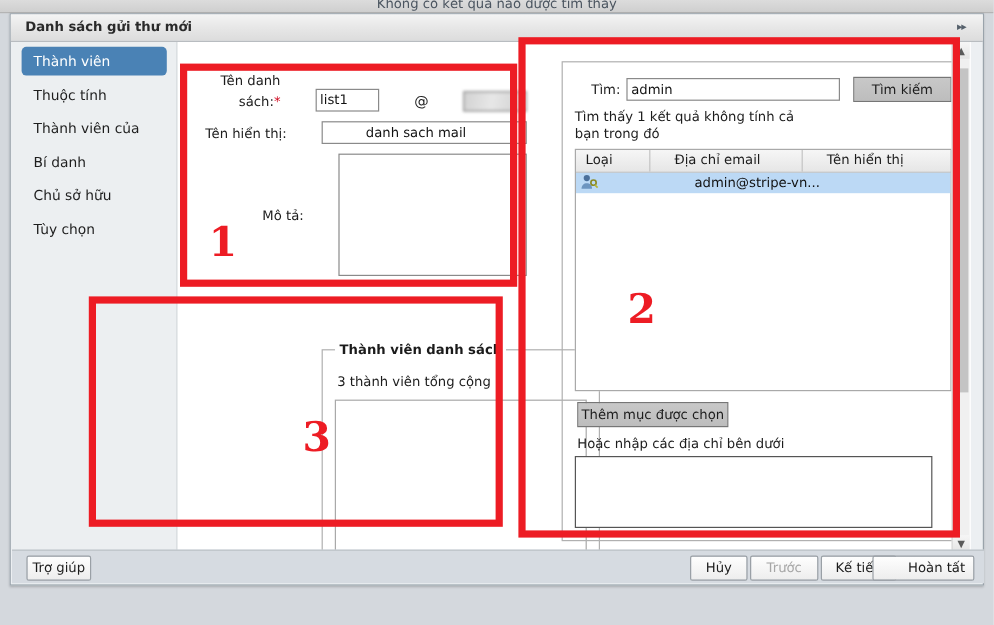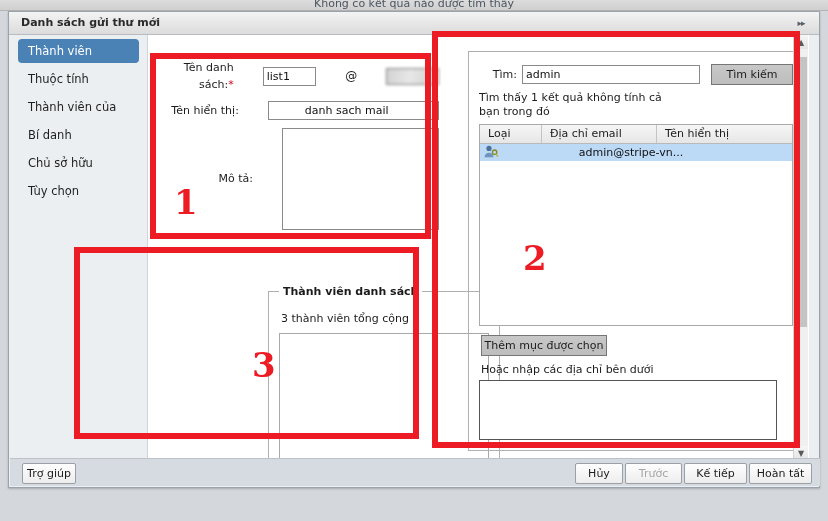--- a/index.html
+++ b/index.html
@@ -40,21 +40,21 @@
   #vscroll{position:absolute;right:1px;top:0;width:14px;height:425px;background:#f0f0f0;
     border-left:1px solid #d3d3d3;}
   .sb-arrow{width:14px;height:14px;display:flex;align-items:center;justify-content:center;
     background:linear-gradient(to bottom,#f6f6f6,#e4e4e4);color:#5a5a5a;font-size:8px;}
   #sb-up{position:absolute;top:0;left:0;}
   #sb-down{position:absolute;bottom:0;left:0;}
   #sb-thumb{position:absolute;left:1px;top:22px;width:12px;height:270px;background:#c4c4c4;}
 
   
   #form1{position:absolute;left:16px;top:24px;width:275px;}
-  .frow{display:flex;align-items:center;margin-bottom:8px;gap:24px;}
+  .frow{display:flex;align-items:flex-end;margin-bottom:8px;gap:24px;}
   .flabel{width:92px;text-align:right;padding-right:5px;font-size:11px;line-height:17px;}
   .req{color:#d0021b;}
   .tbox{border:1px solid #8a8a8a;background:#fff;height:15px;padding:1px 3px;font-size:11px;
     line-height:15px;box-sizing:content-box;color:#111;}
   #ln-input{width:60px;}
   .at{margin:0 5px;line-height:17px;font-size:12px;}
   #domain-blur{width:69px;height:17px;border:1px solid #7a7a7a;box-sizing:border-box;
     background:linear-gradient(100deg,#d2d2d2,#e7e7e7 45%,#d9d9d9 75%,#efefef);
     filter:blur(1.4px);}
   #dn-input{width:160px;padding-left:36px;}
@@ -72,21 +72,21 @@
   #search-row{display:flex;align-items:center;margin:4px 0 6px 0;}
   #search-label{width:38px;text-align:right;padding-right:5px;font-size:11px;}
   #search-input{width:170px;}
   #search-btn{margin-left:11px;width:80px;height:19px;border:1px solid #767676;
     background:linear-gradient(to bottom,#c8c8c8,#bdbdbd);font-size:11px;color:#1c1c1c;
     display:flex;align-items:center;justify-content:center;}
   #result-note{font-size:11px;line-height:14px;width:190px;margin-bottom:5px;}
 
   #result-table{border:1px solid #a9a9a9;background:#fff;height:202px;box-sizing:border-box;}
   #thead{display:flex;height:18px;background:linear-gradient(to bottom,#f6f6f6,#e6e6e6);
-    border-bottom:1px solid #b9b9b9;}
+    border-bottom:1px solid #b9b9b9;gap:12px;}
   #thead > div{font-size:11px;padding:2px 0 0 8px;box-sizing:border-box;}
   .th-sep{border-right:1px solid #c4c4c4;}
   .col-type{width:62px;}
   .col-email{width:115px;}
   .col-disp{width:110px;}
   #row-sel{display:flex;height:17px;background:#bcd9f5;align-items:center;}
   #row-sel .cell-type{width:62px;padding-left:4px;}
   #row-sel .cell-email{width:170px;font-size:11px;text-align:center;color:#111;}
 
   #add-btn{margin:9px 0 0 2px;width:124px;height:19px;border:1px solid #767676;
@@ -99,21 +99,21 @@
   #footer{position:absolute;left:1px;bottom:1px;width:810px;height:27px;
     background:#d6dbe1;border-top:1px solid #bcc2c8;}
   .btn{position:absolute;top:4px;height:19px;border:1px solid #9aa0a6;border-radius:2px;
     background:linear-gradient(to bottom,#fefefe,#ededed);font-size:11px;color:#1c1c1c;
     display:flex;align-items:center;justify-content:center;}
   .btn.disabled{color:#a6a6a6;}
   #btn-help{left:12px;width:52px;}
   #btn-cancel{right:197px;width:46px;}
   #btn-prev{right:138px;width:55px;}
   #btn-next{right:73px;width:61px;}
-  #btn-finish{right:8px;width:61px;}
+  #btn-finish{right:8px;width:61px;padding-left:22px;}
 
   
   .anno{position:absolute;border:6px solid #ed1c24;box-sizing:border-box;pointer-events:none;}
   #anno-1{left:150px;top:53px;width:281px;height:186px;}
   #anno-2{left:432px;top:31px;width:368px;height:417px;}
   #anno-3{left:74px;top:247px;width:345px;height:192px;}
   .anno-num{position:absolute;color:#ed1c24;font-size:34px;font-weight:bold;
     font-family:"DejaVu Serif","Liberation Serif",serif;}
   #num-1{left:174px;top:182px;}
   #num-2{left:523px;top:238px;}

